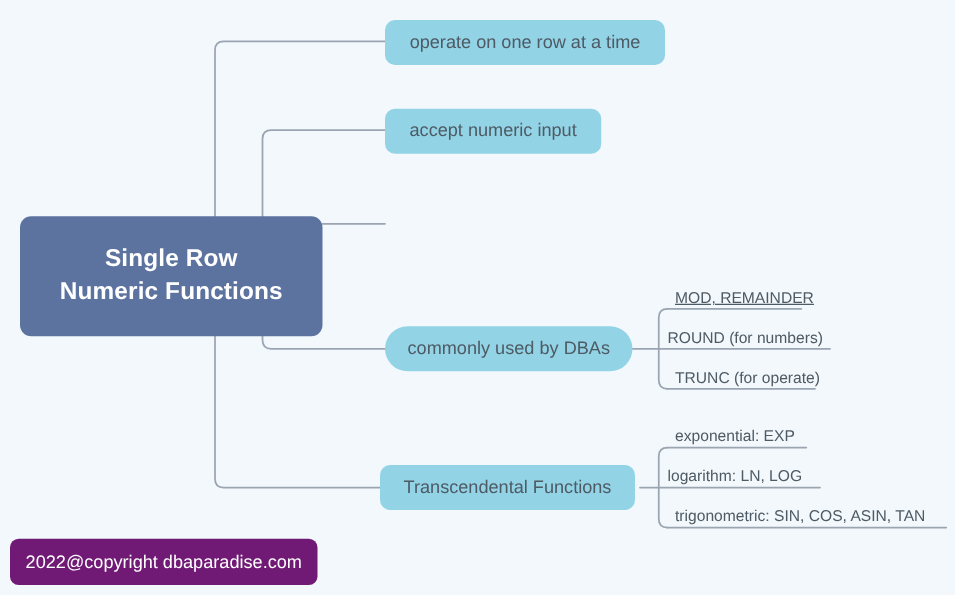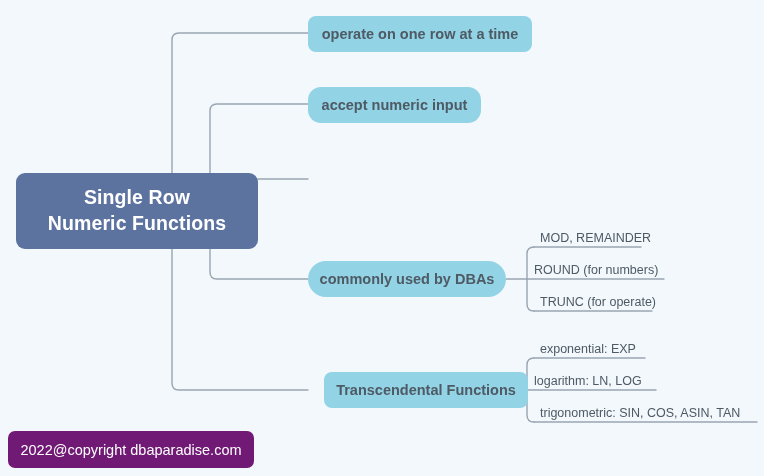--- a/index.html
+++ b/index.html
@@ -27,21 +27,21 @@
     height: 476px;
     pointer-events: none;
   }
 
   
   .root-node {
     position: absolute;
     left: 16px;
     top: 173px;
     width: 242px;
-    height: 76px;
+    height: 96px;
     background: #5c73a0;
     border-radius: 9px;
     display: flex;
     align-items: center;
     justify-content: center;
     text-align: center;
     color: #ffffff;
     font-size: 19.5px;
     font-weight: bold;
     line-height: 1.32;
@@ -57,21 +57,20 @@
     background: #92d3e6;
     border-radius: 8px;
     display: flex;
     align-items: center;
     justify-content: center;
     color: #4e5a64;
     font-size: 14.5px;
     box-sizing: border-box;
     padding: 0 14px;
     white-space: nowrap;
-    font-weight: bold;
   }
 
   
   .leaf-item {
     position: absolute;
     color: #4e5a64;
     font-size: 12.5px;
     white-space: nowrap;
     box-sizing: border-box;
     padding: 0 4px 3px 6px;
@@ -132,34 +131,34 @@
     <div>
       <span>Single Row</span>
       <span class="line2">Numeric Functions</span>
     </div>
   </div>
 
   <div class="branch-node" style="left:308px; top:16px; width:224px;">
     <span>operate on one row at a time</span>
   </div>
 
-  <div class="branch-node" style="left:308px; top:87px; width:173px;border-radius:13px;">
+  <div class="branch-node" style="left:308px; top:87px; width:173px;">
     <span>accept numeric input</span>
   </div>
 
 
   <div class="branch-node" style="left:308px; top:261px; width:198px;border-radius:18px;">
     <span>commonly used by DBAs</span>
   </div>
 
-  <div class="branch-node" style="left:324px; top:372px; width:204px;">
+  <div class="branch-node" style="left:304px; top:372px; width:204px;">
     <span>Transcendental Functions</span>
   </div>
 
-  <div class="leaf-item" style="left:534px; top:231px;">
+  <div class="leaf-item" style="left:534px; top:231px;text-decoration:underline;">
     <span>MOD, REMAINDER</span>
   </div>
 
   <div class="leaf-item" style="left:528px; top:263px;text-align:center;">
     <span>ROUND (for numbers)</span>
   </div>
 
   <div class="leaf-item" style="left:534px; top:295px;">
     <span>TRUNC (for operate)</span>
   </div>

